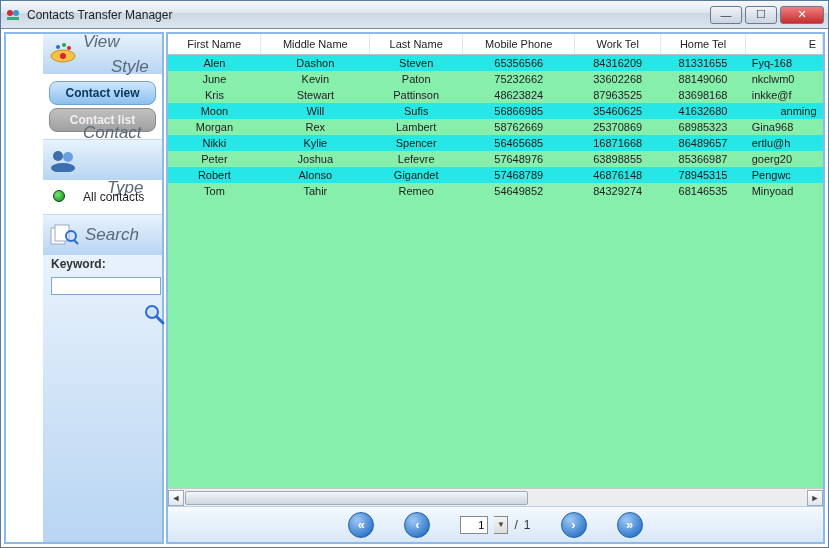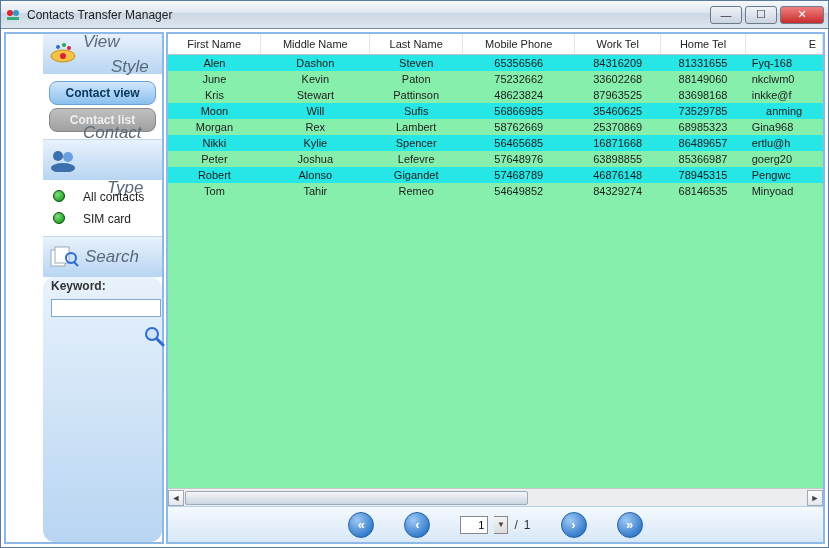--- a/index.html
+++ b/index.html
@@ -35,21 +35,21 @@
   .grid tr.sel td { background: #26e6e6; }
   .hscroll { height: 18px; background: #f0f0f0; border-top: 1px solid #c8c8c8; display: flex; align-items: center; }
   .hscroll .btn { width: 16px; height: 16px; border: 1px solid #9caabc; background: linear-gradient(#fdfdfd,#e3e8ee); font-size: 9px; display: flex; align-items: center; justify-content: center; color:#444;}
   .hscroll .track { flex: 1; height: 16px; background: #ecedef; position: relative; }
   .hscroll .thumb { position: absolute; left: 0; top: 0; height: 14px; width: 55%; margin:1px; background: linear-gradient(#f4f6f9,#cdd5df); border: 1px solid #9caabc; border-radius: 2px; }
   .pager { height: 36px; display: flex; align-items: center; justify-content: center; gap: 30px; background: linear-gradient(#f4f9fe, #d8e8f7); border-top: 1px solid #b4cfe8; }
   .pg-btn { width: 26px; height: 26px; border-radius: 50%; background: radial-gradient(circle at 35% 30%, #9ec9f4 0%, #2b74c8 80%); border: 1px solid #2361a2; display: flex; align-items: center; justify-content: center; color: #fff; font-size: 13px; font-weight: bold; }
   .pg-center { display: flex; align-items: center; gap: 6px; font-size: 12px; color: #333; }
   .pg-center input { width: 28px; height: 18px; font-size: 11px; text-align: right; padding-right: 3px; border: 1px solid #888; }
   .pg-center .dd { width:14px; height:18px; border:1px solid #888; border-left:none; background:linear-gradient(#f4f4f4,#dcdcdc); font-size:8px; display:flex;align-items:center;justify-content:center; color:#444;}
-  .grad-bar { background: linear-gradient(#e8f2fc, #b8d5f2); border-radius: 12px; }
+  .grad-bar { background: linear-gradient(#e8f2fc, #b8d5f2); }
 </style>
 </head>
 <body>
 
 <div class="window">
 
   <div class="titlebar">
     <svg class="app-icon" viewBox="0 0 16 16">
         <circle cx="5" cy="6" r="3" fill="#d23"></circle>
         <circle cx="11" cy="6" r="3" fill="#39c"></circle>
@@ -93,24 +93,20 @@
         <div style="line-height:0.9;">
           <div>Contact</div>
           <div style="padding-left:24px;margin-top:40px;">Type</div>
         </div>
       </div>
       <div class="sb-section" style="padding:6px 4px;">
         <div class="radio-row">
           <span class="radio-dot"></span>
           <span>All contacts</span>
         </div>
-        <div class="radio-row">
-          <span class="radio-dot"></span>
-          <span>SIM card</span>
-        </div>
       </div>
       <div class="sb-head">
         <svg class="sb-search-icon" viewBox="0 0 30 22">
             <rect x="2" y="4" width="14" height="16" fill="#fff" stroke="#9ab"></rect>
             <rect x="6" y="1" width="14" height="16" fill="#fff" stroke="#9ab"></rect>
             <circle cx="22" cy="12" r="5" fill="none" stroke="#2d6bd2" stroke-width="2"></circle>
             <line x1="25" y1="16" x2="29" y2="20" stroke="#2d6bd2" stroke-width="2"></line>
           </svg>
         <span>Search</span>
       </div>
@@ -165,22 +161,22 @@
                 <td>87963525</td>
                 <td>83698168</td>
                 <td style="text-align: left;">inkke@f</td>
               </tr>
               <tr class="sel">
                 <td>Moon</td>
                 <td>Will</td>
                 <td>Sufis</td>
                 <td>56866985</td>
                 <td>35460625</td>
-                <td>73529785</td>
-                <td style="text-align: center;">anming</td>
+                <td>41632680</td>
+                <td style="text-align: right;">anming</td>
               </tr>
               <tr>
                 <td>Morgan</td>
                 <td>Rex</td>
                 <td>Lambert</td>
                 <td>58762669</td>
                 <td>25370869</td>
                 <td>68985323</td>
                 <td style="text-align: left;">Gina968</td>
               </tr>

